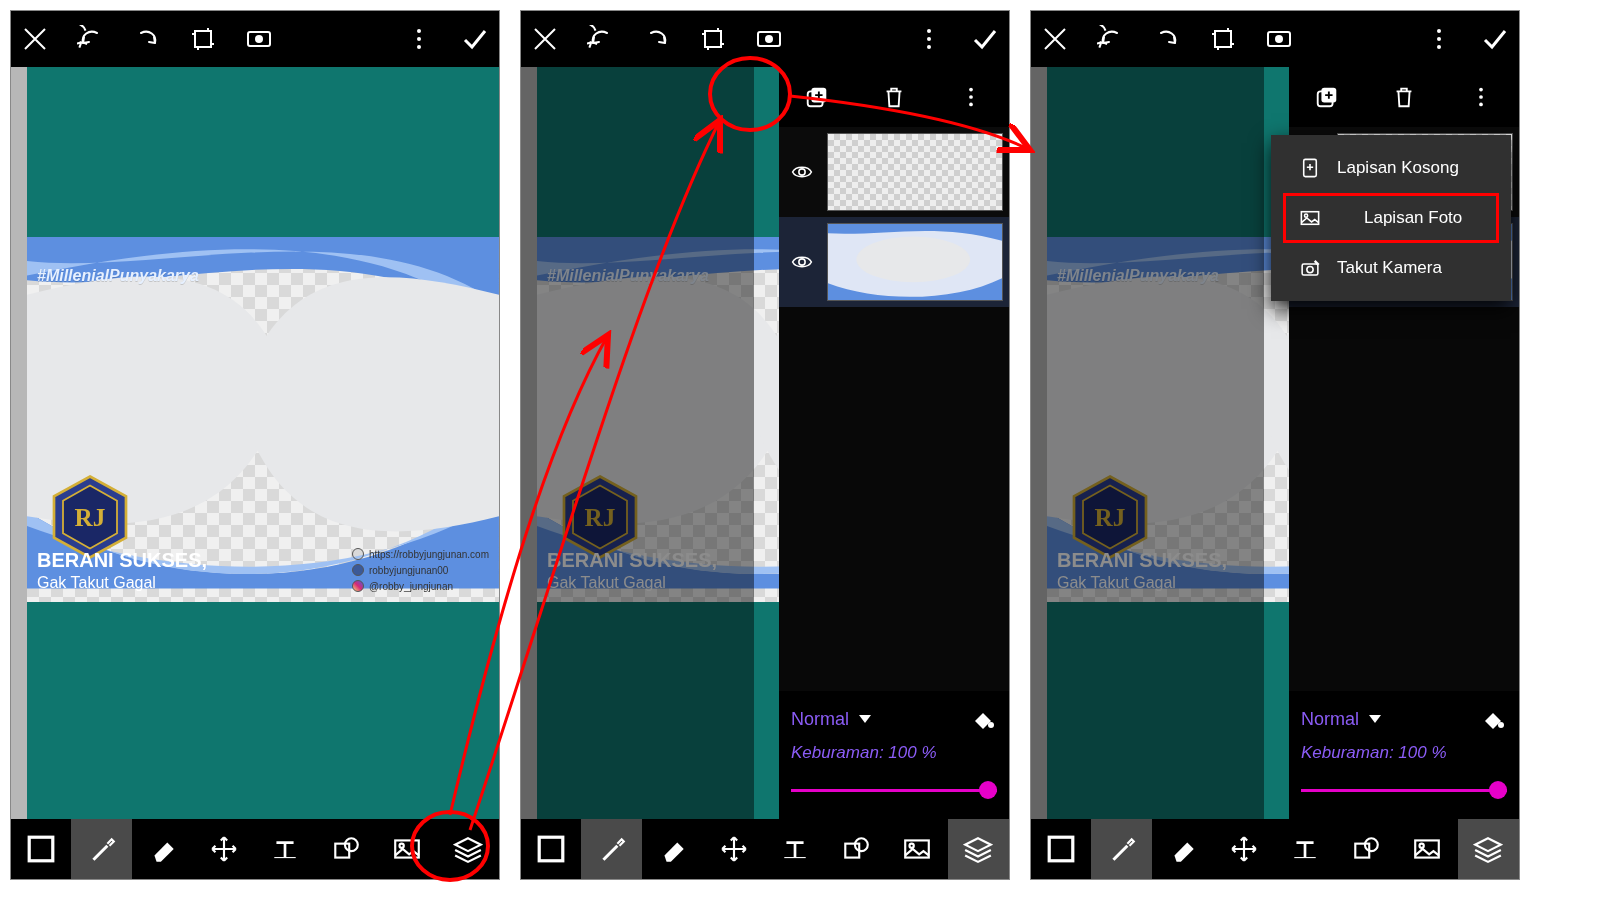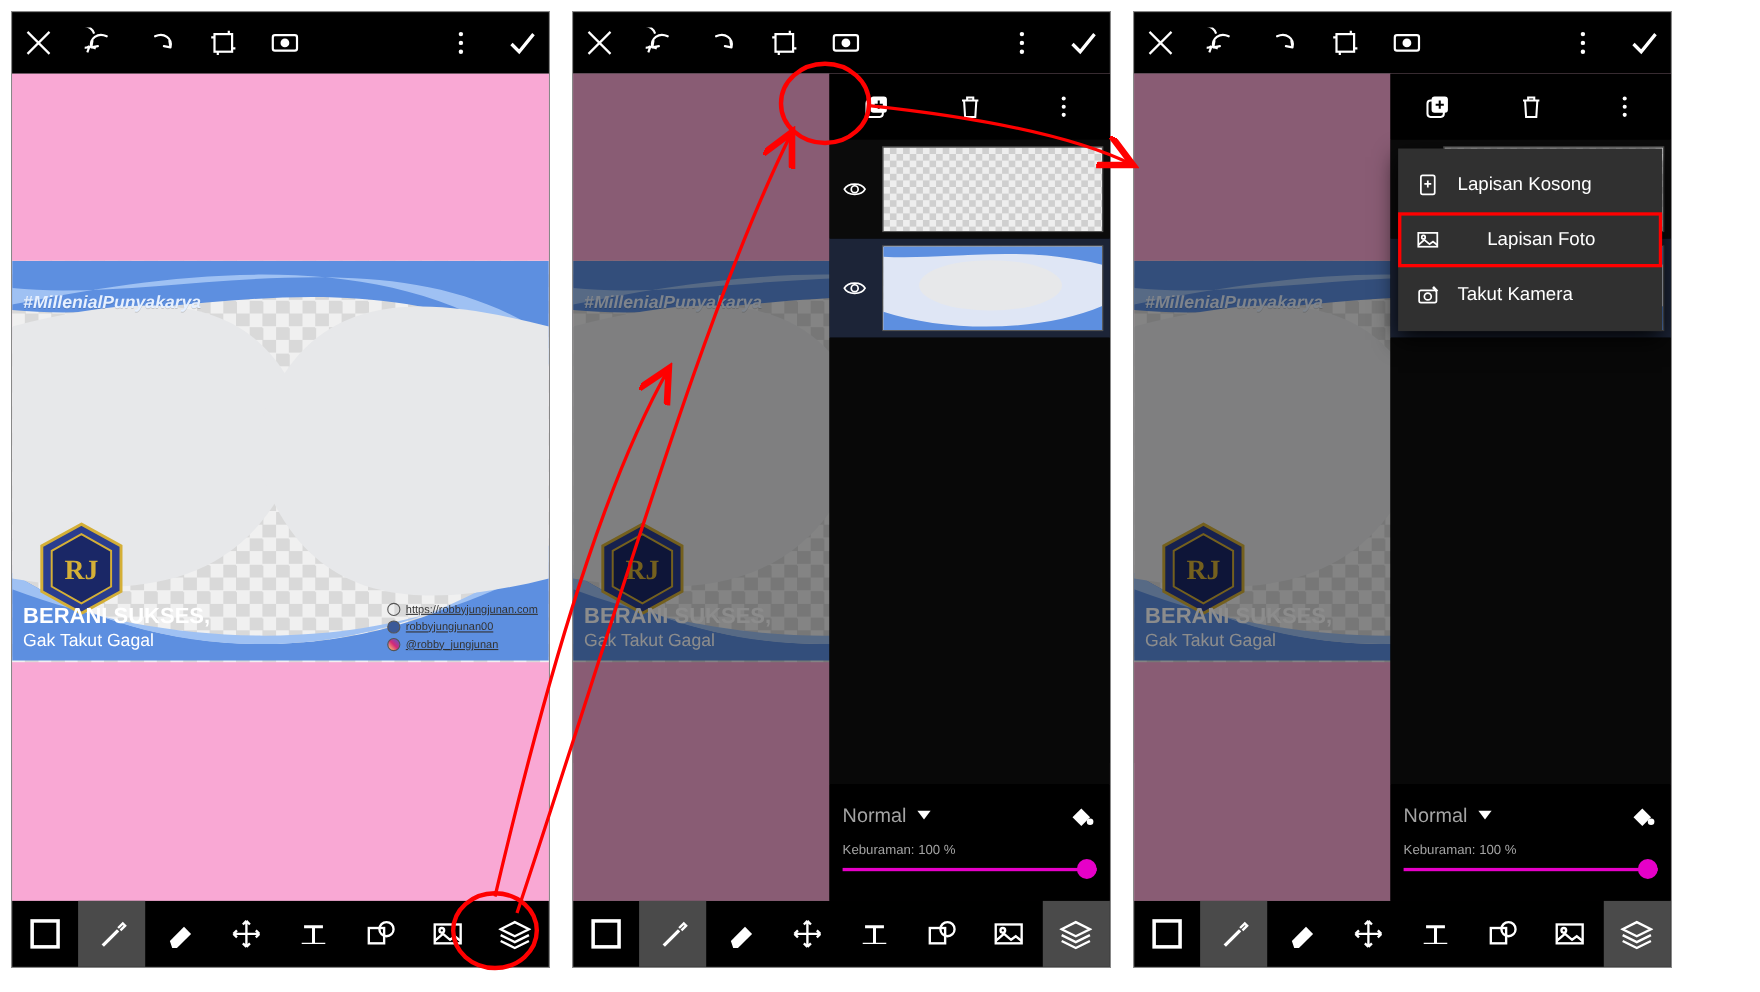--- a/index.html
+++ b/index.html
@@ -18,66 +18,66 @@
   .stage { width:1600px; height:902px; position:relative; display:flex; gap:20px; padding:10px; }
   .phone { position:relative; width:var(--phone-w); height:var(--phone-h); background:#b7b7b7; overflow:hidden; border:1px solid #888; }
 
   
   .topbar { position:absolute; top:0; left:0; right:0; height:var(--topbar-h); background:var(--black); display:flex; align-items:center; justify-content:space-between; padding:0 10px; color:#fff; }
   .topbar .grp { display:flex; align-items:center; gap:28px; }
   .ic { width:28px; height:28px; display:flex; align-items:center; justify-content:center; color:#fff; }
   .ic svg { width:100%; height:100%; stroke:#fff; fill:none; stroke-width:2; }
 
   
-  .canvas-area { position:absolute; top:var(--topbar-h); bottom:var(--bottombar-h); left:0; right:0; background:#f9a8d4;padding-left:16px; }
+  .canvas-area { position:absolute; top:var(--topbar-h); bottom:var(--bottombar-h); left:16px; right:0; background:#0f766e;padding-left:16px; }
 
   
   .art { position:absolute; top:170px; left:0; right:0; height:365px;
          background: repeating-conic-gradient(#d9d9d9 0 25%, #f0f0f0 0 50%) 0 0/24px 24px; overflow:hidden; }
   .art .bluebg { position:absolute; inset:0; }
   .hashtag { position:absolute; top:30px; left:10px; font-weight:bold; font-style:italic; font-size:16px; color:#e6f0ff; text-shadow:0 1px 0 rgba(0,0,0,0.15); }
   .bottxt1 { position:absolute; bottom:30px; left:10px; font-size:20px; color:#fff; font-weight:600;}
   .bottxt2 { position:absolute; bottom:10px; left:10px; font-size:16px; color:#fff; }
-  .socials { position:absolute; right:10px; bottom:8px; font-size:10px; color:#333;text-decoration:underline; }
+  .socials { position:absolute; right:10px; bottom:8px; font-size:10px; color:#333; }
   .socials .row { display:flex; align-items:center; gap:5px; padding:2px 0;}
   .socials .ico { width:12px; height:12px; border-radius:50%; border:1px solid #555; display:inline-block; }
   .badge { position:absolute; left:18px; bottom:40px; width:90px; height:90px; }
 
   
   .bottombar { position:absolute; left:0; right:0; bottom:0; height:var(--bottombar-h); background:#000; display:flex; align-items:center; }
   .btool { flex:1; height:100%; display:flex; align-items:center; justify-content:center; color:#fff; }
   .btool.sel { background:#4a4a4a; }
   .btool svg { width:30px; height:30px; stroke:#fff; fill:none; stroke-width:2; }
   .btool.wide { flex:0 0 60px; }
 
   
-  .layers-panel { position:absolute; top:var(--topbar-h); right:0; width:255px; background:#000; color:#a3a3a3; }
+  .layers-panel { position:absolute; top:var(--topbar-h); right:0; width:230px; background:#000; color:#8b5cf6; }
   .layers-head { height:60px; display:flex; align-items:center; justify-content:space-around; background:#000; }
   .layers-head .ic { width:26px; height:26px; }
   .layer-row { height:90px; background:#0b0b0b; display:flex; align-items:center; padding:6px; gap:8px;}
   .layer-row.sel { background:#1c2437; }
   .lr-eye { width:34px; display:flex; justify-content:center;}
   .lr-eye svg { width:22px; height:22px; stroke:#fff; fill:none; stroke-width:2; }
   .lr-thumb { flex:1; height:100%; background:repeating-conic-gradient(#cfcfcf 0 25%, #eee 0 50%) 0 0/12px 12px; border:1px solid #555; position:relative;}
   .lr-thumb.twib .mini { position:absolute; inset:0;}
   .layers-body { background:#080808; height:320px;}
   .layers-footer { background:#000; padding:14px 12px 20px 12px; }
   .lf-row1 { display:flex; align-items:center; gap:10px; margin-bottom:10px;}
   .lf-row1 .mode { font-size:18px; }
   .lf-row1 .tri { width:0; height:0; border-left:6px solid transparent; border-right:6px solid transparent; border-top:8px solid #fff;}
   .lf-row1 .spacer { flex:1; }
-  .lf-opacity-label { font-size:12px; margin-bottom:2px;}
+  .lf-opacity-label { font-size:17px; margin-bottom:18px;font-style:italic;}
   .slider { position:relative; height:18px; }
   .slider .track { position:absolute; top:8px; left:0; right:0; height:3px; background:var(--magenta);}
   .slider .knob { position:absolute; right:0; top:0; width:18px; height:18px; background:var(--magenta); border-radius:50%; }
 
   .dark-overlay { position:absolute; top:var(--topbar-h); bottom:var(--bottombar-h); left:0; right:255px; background:rgba(0,0,0,0.45); pointer-events:none;}
 
   
-  .dropdown { position:absolute; top:124px; right:8px; width:240px; background:var(--menu-dark); padding:8px 0; box-shadow:0 8px 20px rgba(0,0,0,0.9); }
+  .dropdown { position:absolute; top:124px; right:8px; width:240px; background:var(--menu-dark); padding:8px 12px; box-shadow:0 8px 20px rgba(0,0,0,0.9); }
   .dditem { display:flex; align-items:center; gap:16px; padding:14px 16px; color:#fff; font-size:17px; }
   .dditem svg { width:22px; height:22px; stroke:#fff; fill:none; stroke-width:2;}
   .dditem.hl { outline:3px solid var(--red); outline-offset:-3px;gap:43px; }
 
   
   svg.ann { position:absolute; inset:0; width:100%; height:100%; pointer-events:none; }
 </style>
 </head>
 <body>
 

